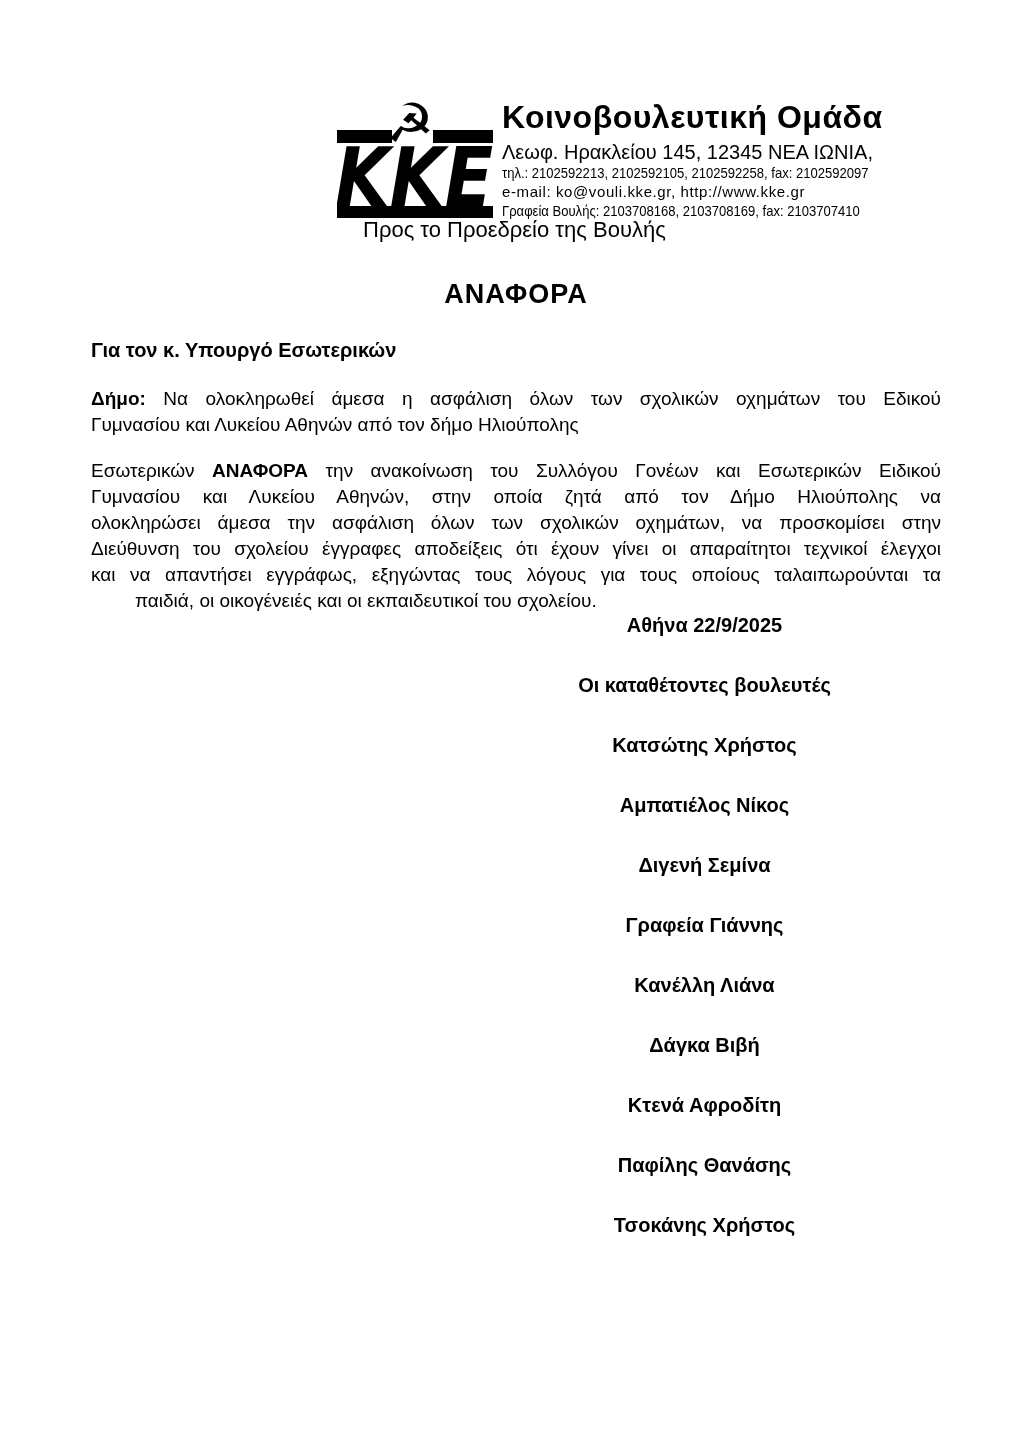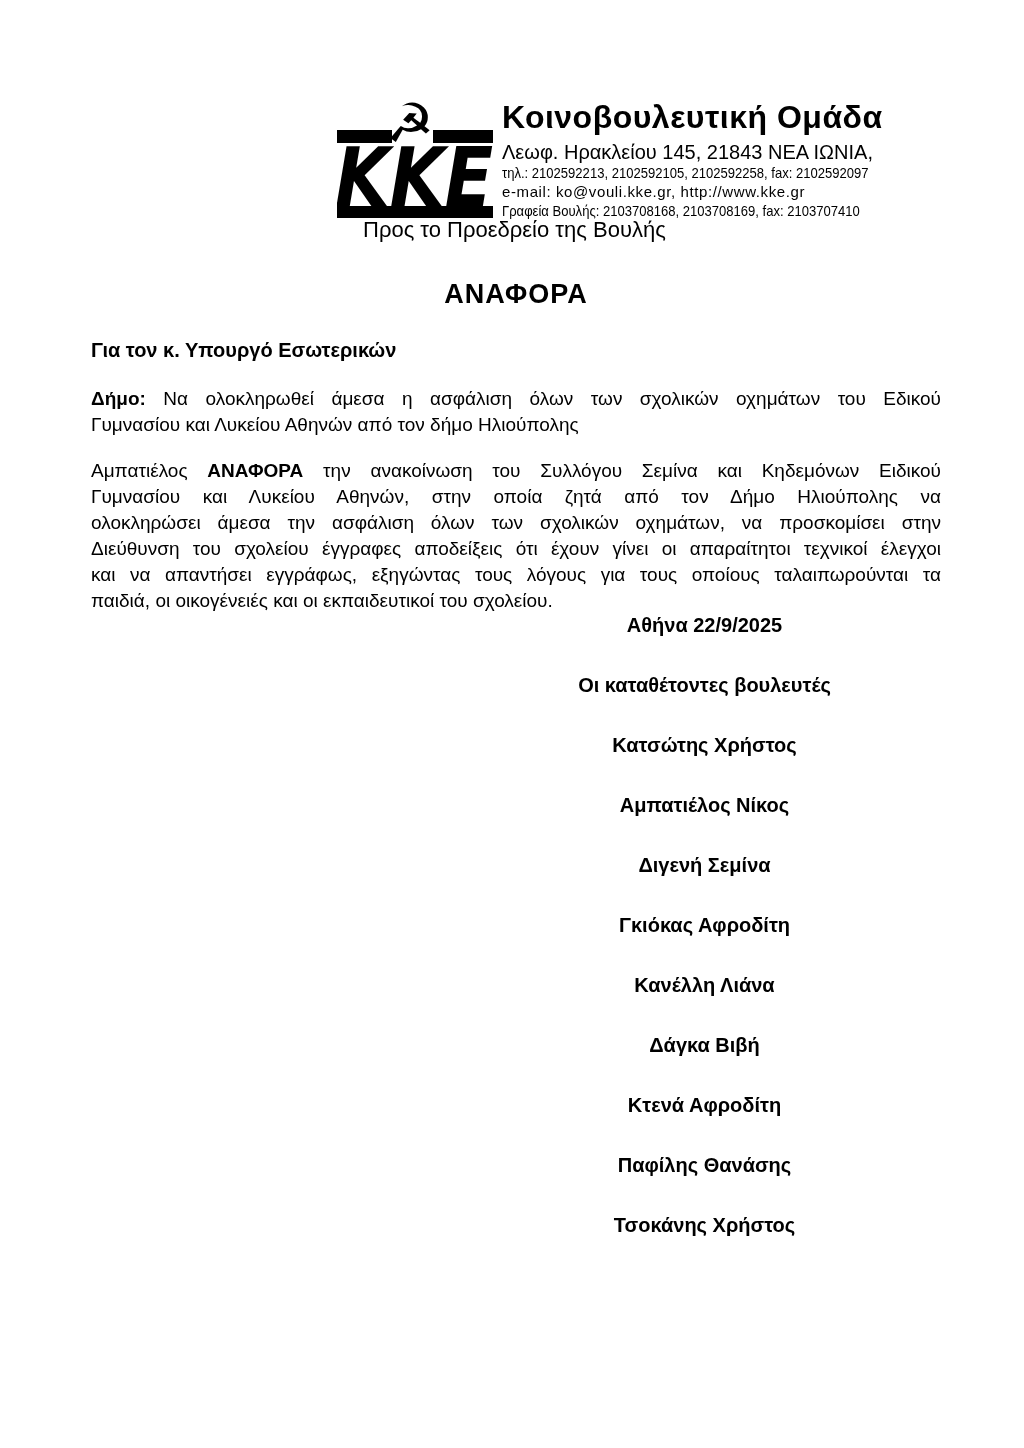--- a/index.html
+++ b/index.html
@@ -30,21 +30,21 @@
   .org-email { letter-spacing: 0.6px; }
   .recipient { font-size: 22px; line-height: 24px; margin: -2px 0 0 272px; white-space: nowrap; }
   
   .doc-title { font-size: 27px; font-weight: 700; line-height: 30px; letter-spacing: 1px; text-align: center; margin-top: 37px; }
   .addressee { font-size: 20px; font-weight: 700; line-height: 23px; text-align: left; margin-top: 30px; }
   .subject { margin-top: 24px; font-size: 19px; line-height: 26px; }
   .body-par { margin-top: 20px; font-size: 19px; line-height: 26px; }
   .subject p, .body-par p { margin: 0; }
   .jline { text-align: justify; text-align-last: justify; }
   .body-lines p { text-align: justify; text-align-last: justify; }
-  .body-lines p:last-child { text-align-last: left; }
+  .body-lines p:last-child { text-align-last: left; margin-left: 44px; }
   .bold { font-weight: 700; }
   
   .sig { margin-left: 377px; text-align: center; font-size: 20px; line-height: 22px; }
   .sig-date { font-weight: 700; margin-bottom: 38px; }
   .sig-heading { font-weight: 700; margin-bottom: 38px; }
   .sig-names div { font-weight: 700; margin-bottom: 38px; }
 </style>
 </head>
 <body>
 
@@ -55,57 +55,57 @@
       <svg width="156" height="118" viewBox="0 0 156 118" xmlns="http://www.w3.org/2000/svg">
         <rect x="0" y="30" width="55" height="13" fill="#000000"></rect>
         <rect x="96" y="30" width="60" height="13" fill="#000000"></rect>
         <text x="73" y="42" font-size="54" text-anchor="middle" fill="#000000" font-family="DejaVu Sans, sans-serif">☭</text>
         <text x="-2" y="106" font-size="82" font-weight="bold" font-style="italic" fill="#000000" font-family="DejaVu Sans, sans-serif" textLength="158" lengthAdjust="spacingAndGlyphs">KKE</text>
         <rect x="0" y="106" width="156" height="12" fill="#000000"></rect>
       </svg>
     </div>
     <div class="org-block">
       <div class="org-title">Κοινοβουλευτική Ομάδα</div>
-      <div class="org-address">Λεωφ. Ηρακλείου 145, 21843 ΝΕΑ ΙΩΝΙΑ,</div>
+      <div class="org-address">Λεωφ. Ηρακλείου 145, 12345 ΝΕΑ ΙΩΝΙΑ,</div>
       <div class="org-line cond">τηλ.: 2102592213, 2102592105, 2102592258, fax: 2102592097</div>
       <div class="org-line org-email">e-mail: ko@vouli.kke.gr, http://www.kke.gr</div>
       <div class="org-line cond">Γραφεία Βουλής: 2103708168, 2103708169, fax: 2103707410</div>
     </div>
   </header>
 
   <div class="recipient">Προς το Προεδρείο της Βουλής</div>
 
   <div class="doc-title">ΑΝΑΦΟΡΑ</div>
 
   <div class="addressee">Για τον κ. Υπουργό Εσωτερικών</div>
 
   <div class="subject">
     <p class="jline"><span class="bold">Δήμο:</span> <span>Να ολοκληρωθεί άμεσα η ασφάλιση όλων των σχολικών οχημάτων του Εδικού</span></p>
     <p>Γυμνασίου και Λυκείου Αθηνών από τον δήμο Ηλιούπολης</p>
   </div>
 
   <div class="body-par">
-    <p class="jline"><span>Αμπατιέλος</span> <span class="bold">ΑΝΑΦΟΡΑ</span> <span>την ανακοίνωση του Συλλόγου Σεμίνα και Κηδεμόνων Ειδικού</span></p>
+    <p class="jline"><span>Εσωτερικών</span> <span class="bold">ΑΝΑΦΟΡΑ</span> <span>την ανακοίνωση του Συλλόγου Γονέων και Εσωτερικών Ειδικού</span></p>
     <div class="body-lines">
         <p>Γυμνασίου και Λυκείου Αθηνών, στην οποία ζητά από τον Δήμο Ηλιούπολης να</p>
         <p>ολοκληρώσει άμεσα την ασφάλιση όλων των σχολικών οχημάτων, να προσκομίσει στην</p>
         <p>Διεύθυνση του σχολείου έγγραφες αποδείξεις ότι έχουν γίνει οι απαραίτητοι τεχνικοί έλεγχοι</p>
         <p>και να απαντήσει εγγράφως, εξηγώντας τους λόγους για τους οποίους ταλαιπωρούνται τα</p>
         <p>παιδιά, οι οικογένειές και οι εκπαιδευτικοί του σχολείου.</p>
       </div>
   </div>
 
   <div class="sig">
     <div class="sig-date">Αθήνα 22/9/2025</div>
     <div class="sig-heading">Οι καταθέτοντες βουλευτές</div>
     <div class="sig-names">
         <div>Κατσώτης Χρήστος</div>
         <div>Αμπατιέλος Νίκος</div>
         <div>Διγενή Σεμίνα</div>
-        <div>Γκιόκας Αφροδίτη</div>
+        <div>Γραφεία Γιάννης</div>
         <div>Κανέλλη Λιάνα</div>
         <div>Δάγκα Βιβή</div>
         <div>Κτενά Αφροδίτη</div>
         <div>Παφίλης Θανάσης</div>
         <div>Τσοκάνης Χρήστος</div>
       </div>
   </div>
 
 </div>
 

